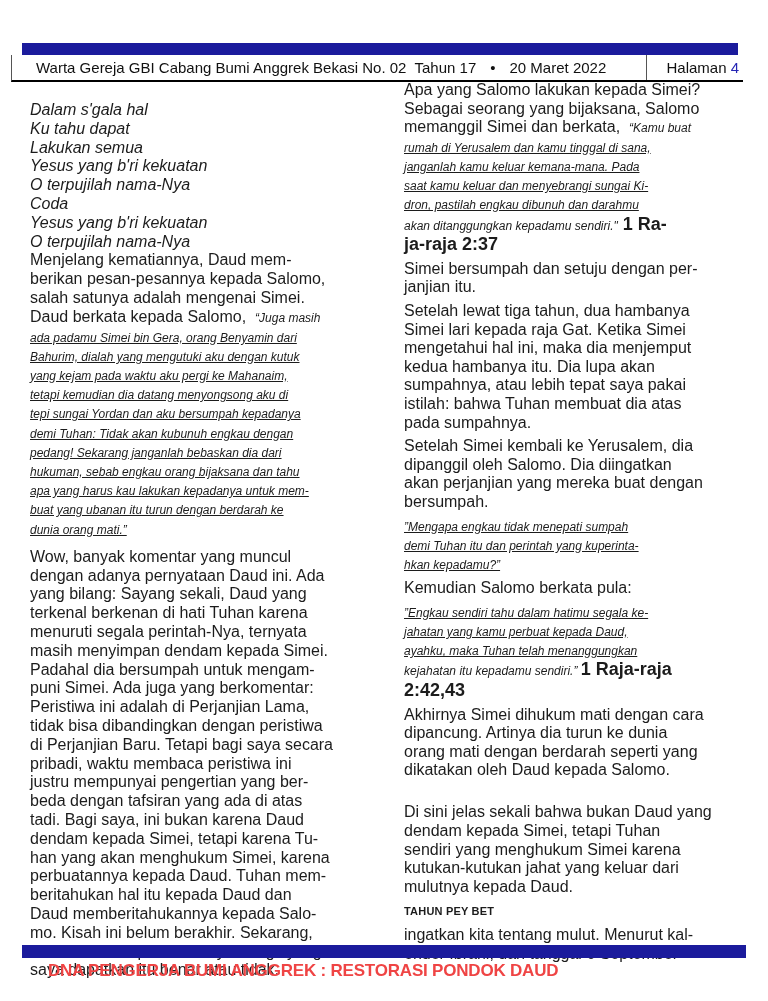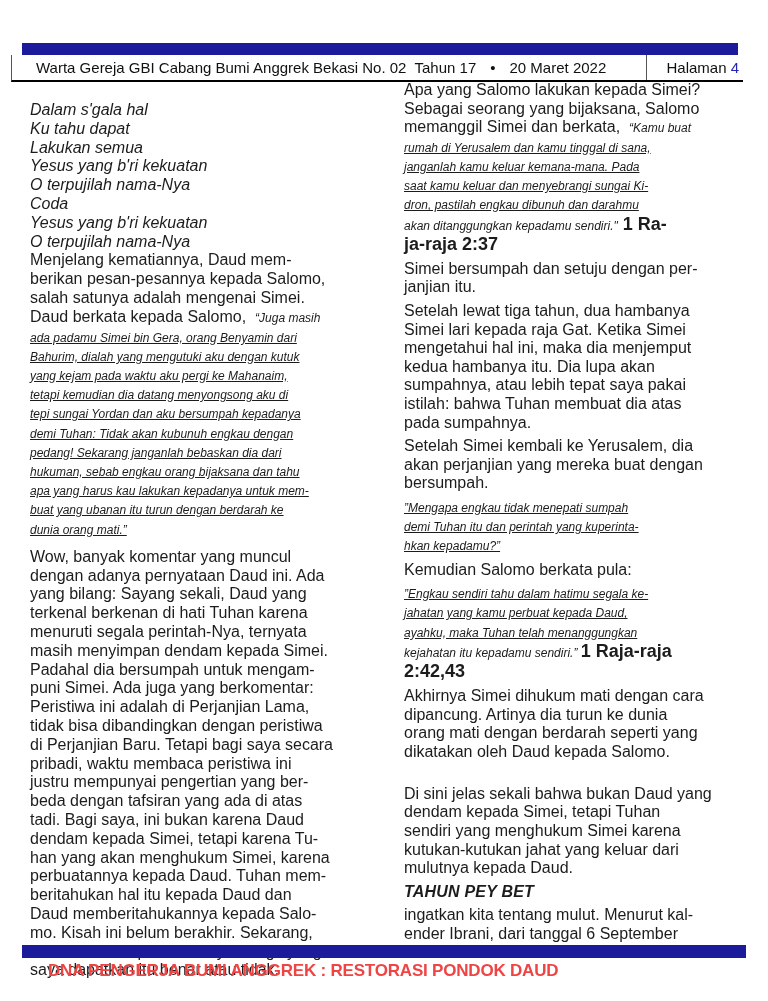--- a/index.html
+++ b/index.html
@@ -23,21 +23,21 @@
   .col{position:absolute;}
   .col-left{left:30px;top:86px;width:352px;margin-top:15px;}
   .col-right{left:404px;top:81px;width:364px;}
   .line{white-space:pre;line-height:18.8px;}
   .col-right .line{line-height:18.6px;}
   .line.q{line-height:17.2px;text-decoration:underline;}
   .seg-n{font-size:16px;}
   .seg-ly{font-size:16px;font-style:italic;}
   .seg-q{font-size:12px;font-style:italic;}
   .seg-b{font-size:18px;font-weight:700;}
-  .seg-h{font-size:16px;font-weight:700;letter-spacing:0.2px;font-style:italic;}
+  .seg-h{font-size:11px;font-weight:700;letter-spacing:0.2px;}
   .col-left .block{margin:0;}
   .col-left .block.p2{margin-top:9px;}
   .col-right .block{margin:0 0 5px 0;}
   .footer-bar{position:absolute;left:22px;top:945px;width:724px;height:13px;background:#1b1b9c;}
   .footer-text{
     position:absolute;left:48px;top:961px;font-size:17px;font-weight:700;
     letter-spacing:-0.2px;color:#ef4444;
   }
 </style>
 </head>
@@ -125,20 +125,21 @@
         <div class="line"><span class="seg-n">Setelah lewat tiga tahun, dua hambanya</span></div>
         <div class="line"><span class="seg-n">Simei lari kepada raja Gat. Ketika Simei</span></div>
         <div class="line"><span class="seg-n">mengetahui hal ini, maka dia menjemput</span></div>
         <div class="line"><span class="seg-n">kedua hambanya itu. Dia lupa akan</span></div>
         <div class="line"><span class="seg-n">sumpahnya, atau lebih tepat saya pakai</span></div>
         <div class="line"><span class="seg-n">istilah: bahwa Tuhan membuat dia atas</span></div>
         <div class="line"><span class="seg-n">pada sumpahnya.</span></div>
       </div>
       <div class="block">
         <div class="line"><span class="seg-n">Setelah Simei kembali ke Yerusalem, dia</span></div>
+        <div class="line"><span class="seg-n">dipanggil oleh Salomo. Dia diingatkan</span></div>
         <div class="line"><span class="seg-n">akan perjanjian yang mereka buat dengan</span></div>
         <div class="line"><span class="seg-n">bersumpah.</span></div>
       </div>
       <div class="block">
         <div class="line q"><span class="seg-q">”Mengapa engkau tidak menepati sumpah</span></div>
         <div class="line q"><span class="seg-q">demi Tuhan itu dan perintah yang kuperinta-</span></div>
         <div class="line q"><span class="seg-q">hkan kepadamu?”</span></div>
       </div>
       <div class="block">
         <div class="line"><span class="seg-n">Kemudian Salomo berkata pula:</span></div>

